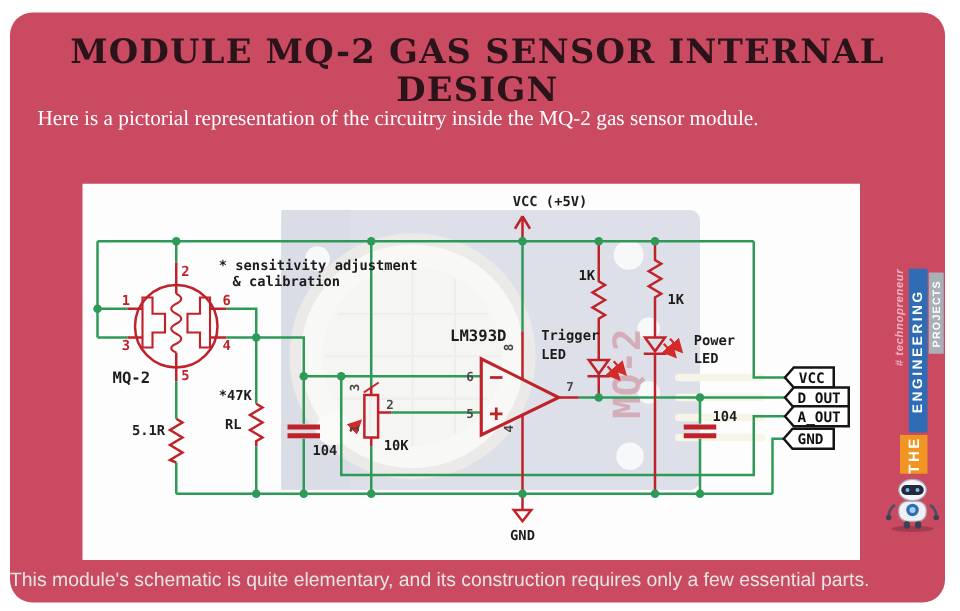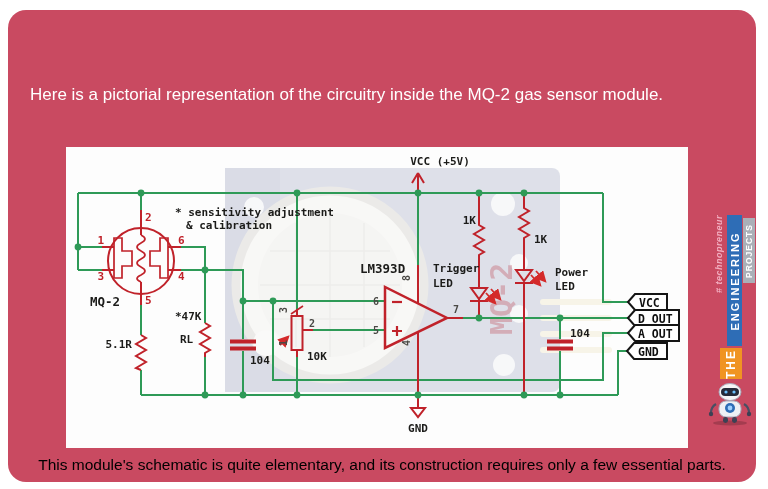--- a/index.html
+++ b/index.html
@@ -3,23 +3,23 @@
 <meta charset="utf-8">
 <style>
   html,body{margin:0;padding:0;background:#ffffff;width:768px;height:489px;overflow:hidden;
     font-family:"Liberation Sans", sans-serif;}
   .card{position:absolute;left:8px;top:10px;width:748px;height:472px;background:#c94a61;
     border-radius:18px;}
   .title{position:absolute;left:0;top:16px;width:100%;text-align:center;
     font-family:"DejaVu Serif", serif;font-weight:bold;font-size:27px;color:#2a141a;
     letter-spacing:1px;}
   .intro{position:absolute;left:22px;top:70px;width:710px;color:#ffffff;font-size:17px;
-    line-height:30px;}
+    line-height:30px;font-family:Liberation Serif, serif;}
   .panel{position:absolute;left:58px;top:137px;width:622px;height:301px;background:#fdfdfd;}
-  .footer{position:absolute;left:0;bottom:8px;width:100%;text-align:center;color:#000000;
+  .footer{position:absolute;left:0;bottom:8px;width:100%;text-align:left;color:#e5e5e5;
     font-size:15.5px;}
   
   .vblock{position:absolute;display:flex;align-items:center;justify-content:center;}
   .vblock>span{transform:rotate(-90deg);white-space:nowrap;font-weight:bold;}
   .brand-hash{left:704px;top:205px;width:14px;height:78px;}
   .brand-hash>span{font-size:9px;font-style:italic;letter-spacing:.5px;}
   .brand-eng{left:719px;top:205px;width:15px;height:131px;}
   .brand-eng>span{font-size:11px;color:#fff;letter-spacing:2px;}
   .brand-proj{left:735px;top:208px;width:12px;height:65px;}
   .brand-proj>span{font-size:8.5px;color:#fff;letter-spacing:1px;}
@@ -33,20 +33,21 @@
   .pn{font-weight:bold;font-size:10px;fill:#4a4945;}
   .rpn{font-weight:bold;font-size:11px;fill:#c0222a;}
   .tagtxt{font-weight:bold;font-size:11.5px;fill:#101010;}
   .wm{font-weight:bold;font-size:30px;fill:#c4626f;opacity:.4;}
 </style>
 </head>
 <body>
 
 <div class="card">
 
+  <div class="title">MODULE MQ-2 GAS SENSOR INTERNAL DESIGN</div>
 
   <div class="intro">
     <div>Here is a pictorial representation of the circuitry inside the MQ-2 gas sensor module.</div>
   </div>
 
   <div class="panel">
     <svg width="622" height="301" viewBox="0 0 622 301">
       <defs>
         <marker id="arr" viewBox="0 0 10 10" refX="8" refY="5" markerWidth="6.5" markerHeight="6.5" orient="auto">
           <path d="M0,0 L10,5 L0,10 Z" fill="#d42a2a"></path>

